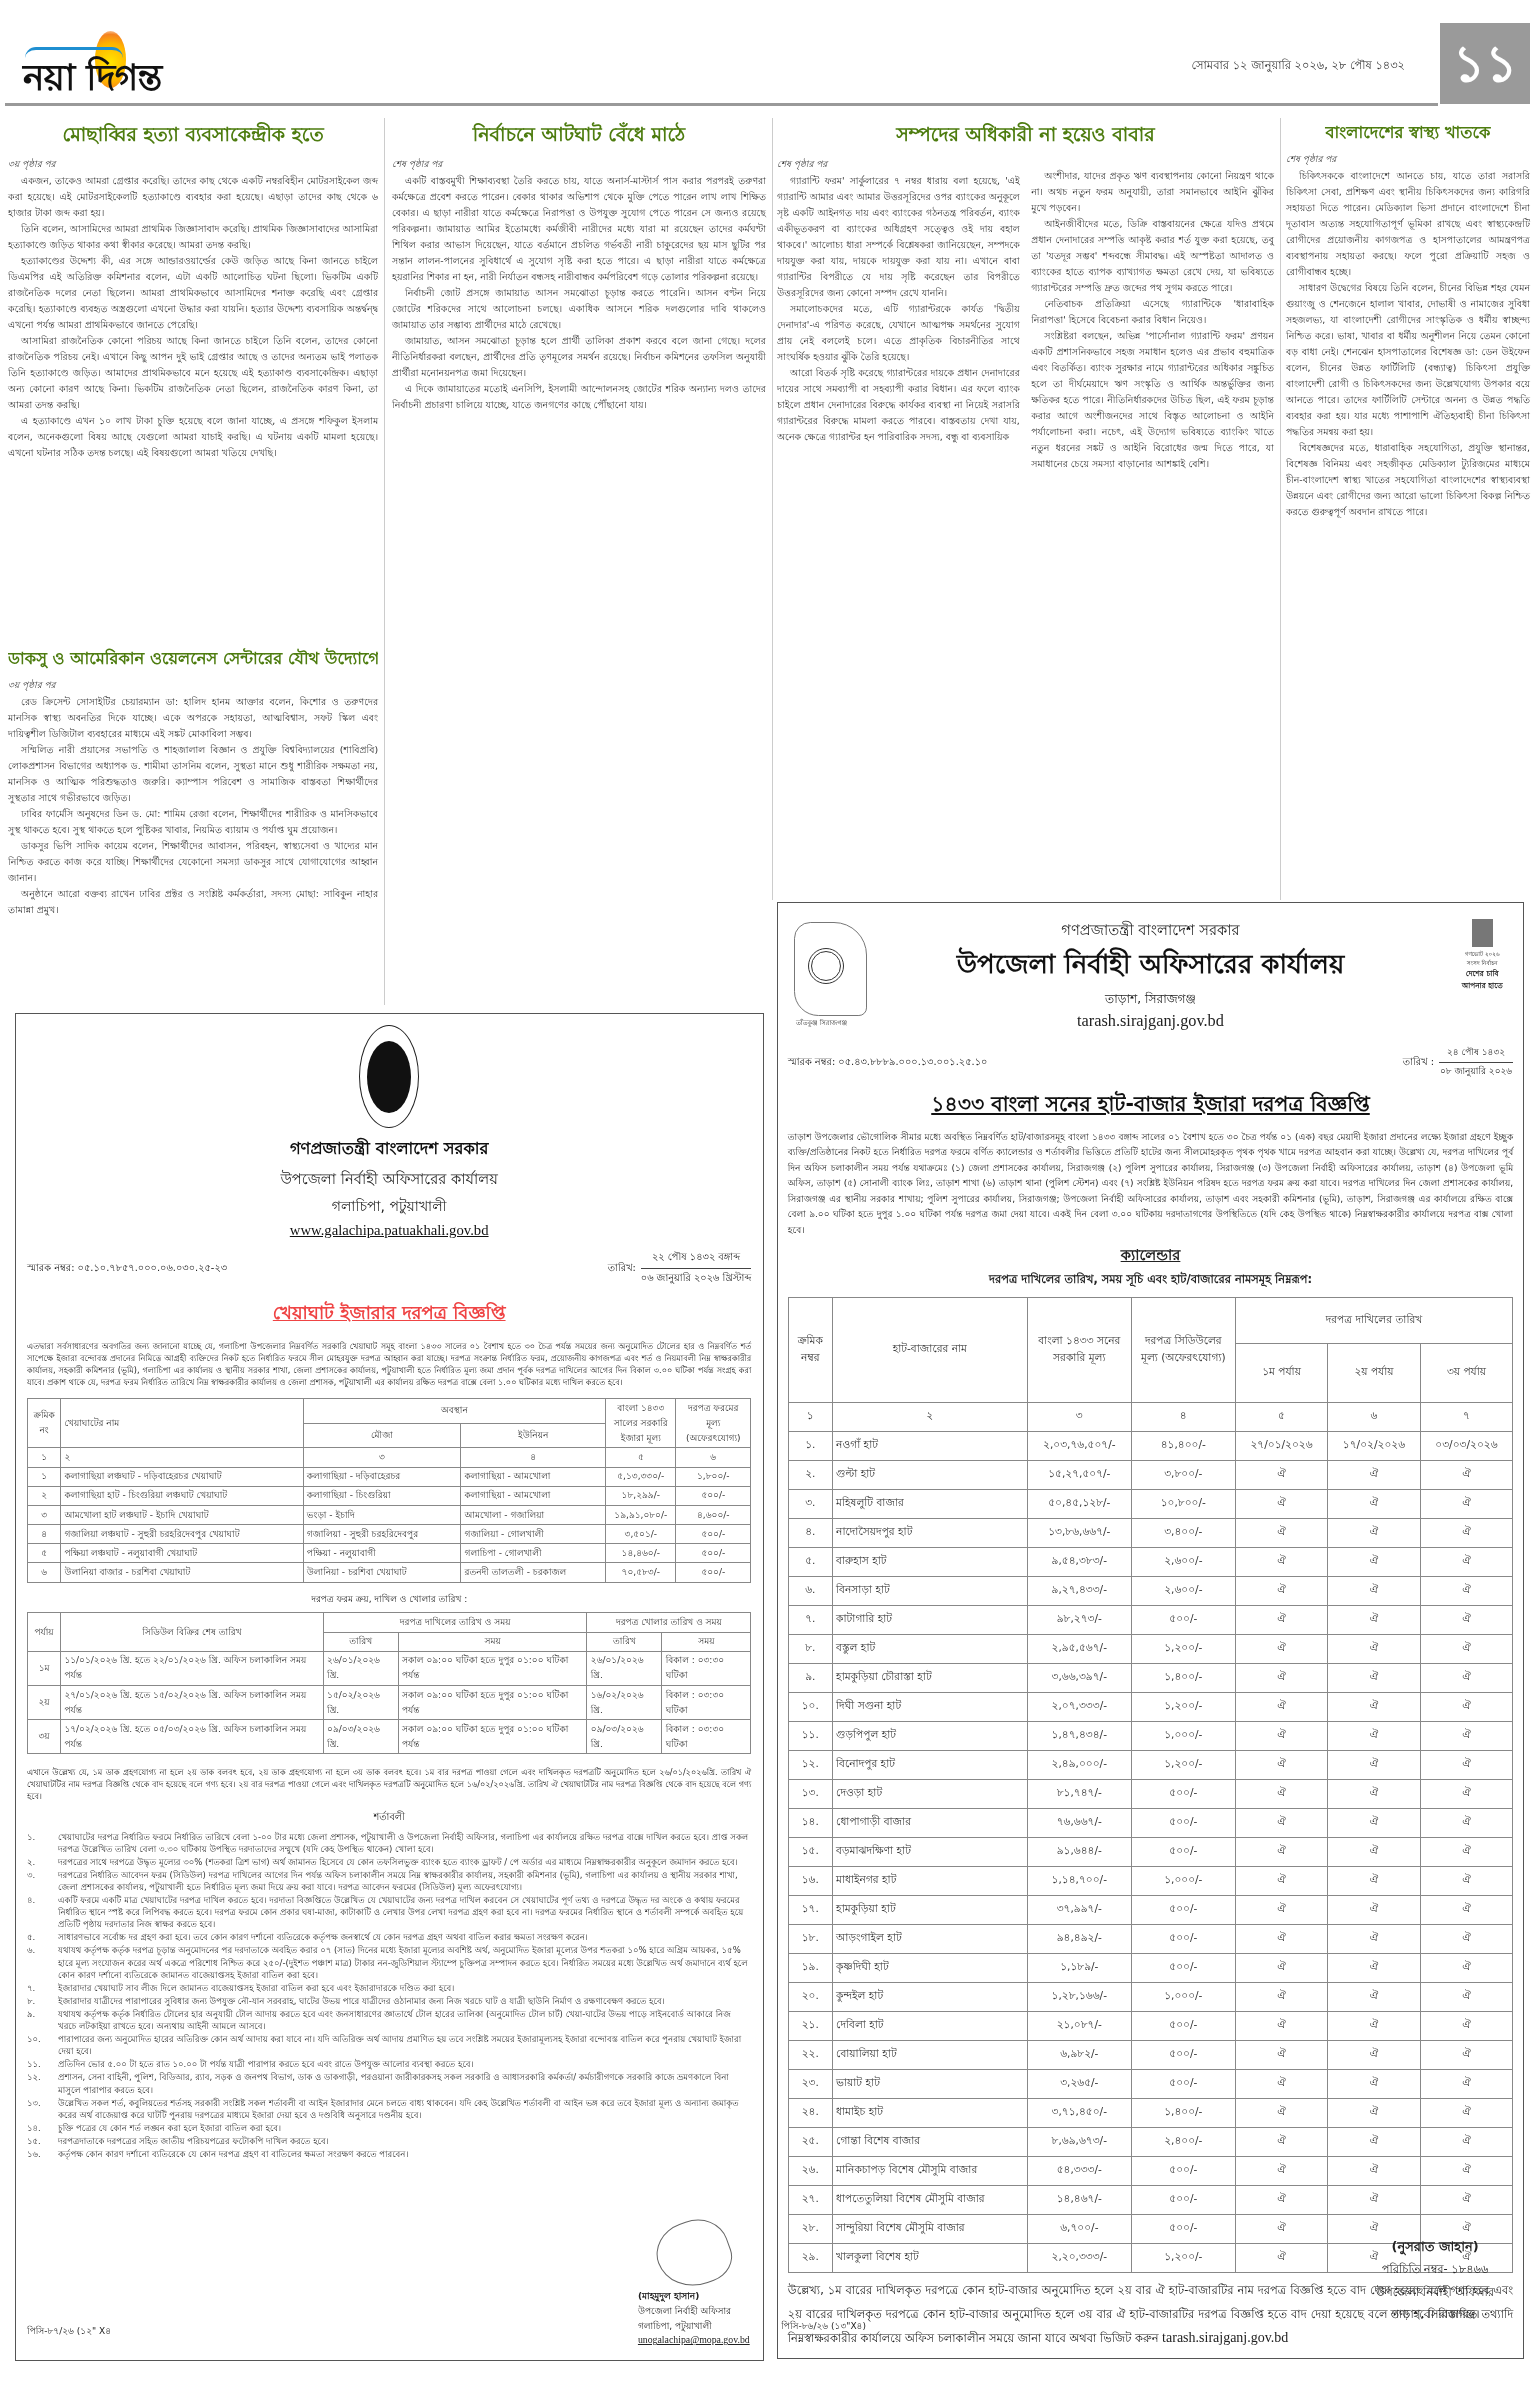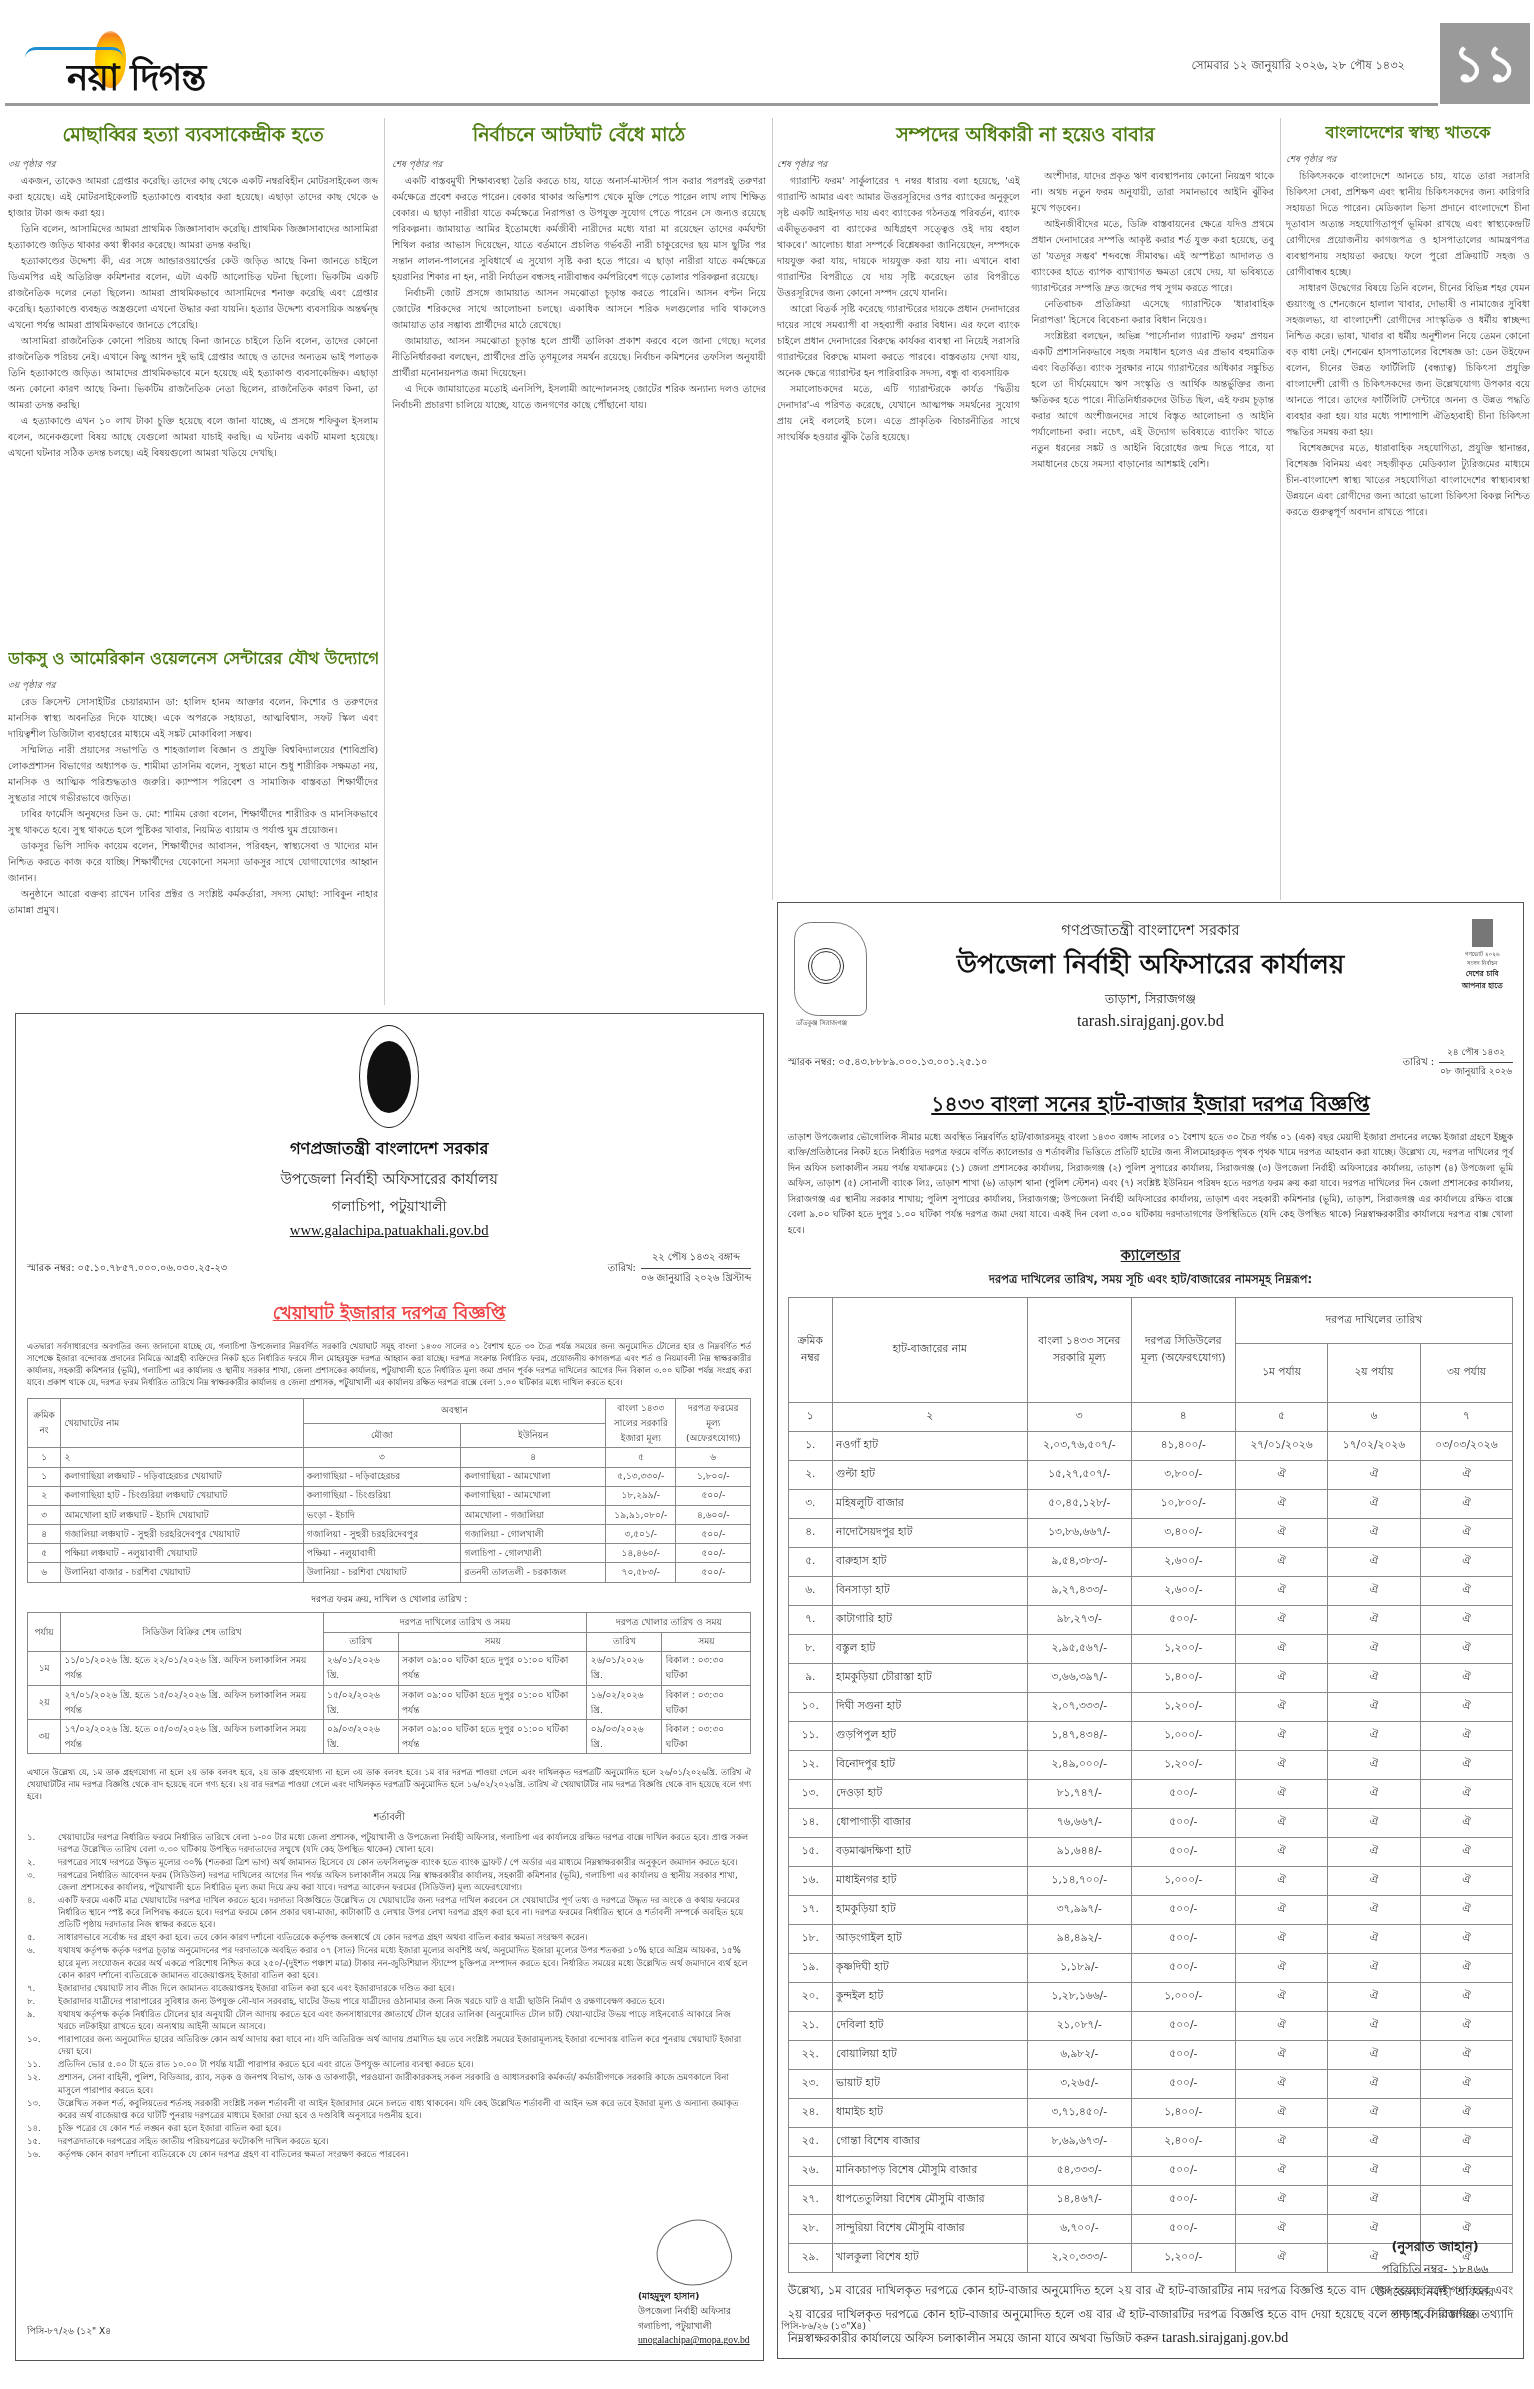--- a/index.html
+++ b/index.html
@@ -2,21 +2,21 @@
 <html style="font-size:13px"><head>
 <meta charset="utf-8">
 <style>
   * { box-sizing: border-box; margin: 0; padding: 0; }
   body { width: 1535px; height: 2389px; background: #fff; color: #222; font-family: "DejaVu Sans", sans-serif; position: relative; overflow: hidden; }
   .abs { position: absolute; }
   .masthead { left: 0; top: 0; width: 1535px; height: 106px; }
   .logo { left: 23px; top: 29px; width: 195px; height: 65px; }
   .logo-sun { position: absolute; left: 72px; top: 1.6px; width: 31px; height: 57px; border-radius: 50%; background: radial-gradient(circle at 50% 55%, #ffe600 0%, #ffb300 55%, #f58220 80%, rgba(255,255,255,0) 100%); }
   .logo-wave { position: absolute; left: 1.6px; top: 18px; width: 98px; height: 11.4px; border-top: 3.3px solid #1f8fd1; border-radius: 49px 49px 0 0; }
-  .logo-text { position: absolute; left: 0; top: 21px; font-family: "DejaVu Serif", serif; font-size: 36px; font-weight: bold; color: #111; letter-spacing: -0.8px; margin-left: 44px; }
+  .logo-text { position: absolute; left: 0; top: 21px; font-family: "DejaVu Serif", serif; font-size: 36px; font-weight: bold; color: #111; letter-spacing: -0.8px; }
   .date-line { right: 130px; top: 57px; font-size: 11.4px; color: #333; }
   .page-num { right: 4.9px; top: 23px; width: 90px; height: 81px; background: #9a9a9a; color: #fff; font-size: 50px; font-weight: bold; text-align: center; line-height: 81px; font-family: "DejaVu Serif", serif; }
   .rule { left: 4.9px; top: 103px; width: 1433px; height: 3.3px; background: #999; }
 
   .headline { font-family: "DejaVu Serif", serif; font-weight: bold; color: #4d7c0f; text-align: center; white-space: nowrap; overflow: hidden; }
   .sub { font-size: 9px; font-style: italic; color: #333; margin: 4.9px 0 1.6px; }
   .body-text { font-size: 9.4px; line-height: 16px; color: #333; text-align: justify; }
   .body-text p { text-indent: 13px; }
   .col-rule { width: 0.8px; background: #ccc; }
 
@@ -86,22 +86,22 @@
 
 <div class="abs col-rule" style="left:772px;top:118px;height:782px;"></div>
 
 <div class="abs" style="left:777px;top:120px;width:497px;">
   <div class="headline" style="font-size:19px;">সম্পদের অধিকারী না হয়েও বাবার</div>
   <div style="display:flex;gap:11.4px;">
     <div style="width:243px;">
       <div class="sub">শেষ পৃষ্ঠার পর</div>
       <div class="body-text">
         <p>গ্যারান্টি ফরম' সার্কুলারের ৭ নম্বর ধারায় বলা হয়েছে, 'এই গ্যারান্টি আমার এবং আমার উত্তরসূরিদের ওপর ব্যাংকের অনুকূলে সৃষ্ট একটি আইনগত দায় এবং ব্যাংকের গঠনতন্ত্র পরিবর্তন, ব্যাংক একীভূতকরণ বা ব্যাংকের অধিগ্রহণ সত্ত্বেও ওই দায় বহাল থাকবে।' আলোচ্য ধারা সম্পর্কে বিশ্লেষকরা জানিয়েছেন, সম্পদকে দায়যুক্ত করা যায়, দায়কে দায়যুক্ত করা যায় না। এখানে বাবা গ্যারান্টির বিপরীতে যে দায় সৃষ্টি করেছেন তার বিপরীতে উত্তরসূরিদের জন্য কোনো সম্পদ রেখে যাননি।</p>
+        <p>সমালোচকদের মতে, এটি গ্যারান্টরকে কার্যত 'দ্বিতীয় দেনাদার'-এ পরিণত করেছে, যেখানে আত্মপক্ষ সমর্থনের সুযোগ প্রায় নেই বললেই চলে। এতে প্রাকৃতিক বিচারনীতির সাথে সাংঘর্ষিক হওয়ার ঝুঁকি তৈরি হয়েছে।</p>
         <p>আরো বিতর্ক সৃষ্টি করেছে গ্যারান্টরের দায়কে প্রধান দেনাদারের দায়ের সাথে সমব্যাপী বা সহব্যাপী করার বিধান। এর ফলে ব্যাংক চাইলে প্রধান দেনাদারের বিরুদ্ধে কার্যকর ব্যবস্থা না নিয়েই সরাসরি গ্যারান্টরের বিরুদ্ধে মামলা করতে পারবে। বাস্তবতায় দেখা যায়, অনেক ক্ষেত্রে গ্যারান্টর হন পারিবারিক সদস্য, বন্ধু বা ব্যবসায়িক</p>
-        <p>সমালোচকদের মতে, এটি গ্যারান্টরকে কার্যত 'দ্বিতীয় দেনাদার'-এ পরিণত করেছে, যেখানে আত্মপক্ষ সমর্থনের সুযোগ প্রায় নেই বললেই চলে। এতে প্রাকৃতিক বিচারনীতির সাথে সাংঘর্ষিক হওয়ার ঝুঁকি তৈরি হয়েছে।</p>
       </div>
     </div>
     <div style="width:243px;padding-top:16.3px;">
       <div class="body-text">
         <p>অংশীদার, যাদের প্রকৃত ঋণ ব্যবস্থাপনায় কোনো নিয়ন্ত্রণ থাকে না। অথচ নতুন ফরম অনুযায়ী, তারা সমানভাবে আইনি ঝুঁকির মুখে পড়বেন।</p>
         <p>আইনজীবীদের মতে, ডিক্রি বাস্তবায়নের ক্ষেত্রে যদিও প্রথমে প্রধান দেনাদারের সম্পত্তি আকৃষ্ট করার শর্ত যুক্ত করা হয়েছে, তবু তা 'যতদূর সম্ভব' শব্দবন্ধে সীমাবদ্ধ। এই অস্পষ্টতা আদালত ও ব্যাংকের হাতে ব্যাপক ব্যাখ্যাগত ক্ষমতা রেখে দেয়, যা ভবিষ্যতে গ্যারান্টরের সম্পত্তি দ্রুত জব্দের পথ সুগম করতে পারে।</p>
         <p>নেতিবাচক প্রতিক্রিয়া এসেছে গ্যারান্টিকে 'ধারাবাহিক নিরাপত্তা' হিসেবে বিবেচনা করার বিধান নিয়েও।</p>
         <p>সংশ্লিষ্টরা বলছেন, অভিন্ন 'পার্সোনাল গ্যারান্টি ফরম' প্রণয়ন একটি প্রশাসনিকভাবে সহজ সমাধান হলেও এর প্রভাব বহুমাত্রিক এবং বিতর্কিত। ব্যাংক সুরক্ষার নামে গ্যারান্টরের অধিকার সঙ্কুচিত হলে তা দীর্ঘমেয়াদে ঋণ সংস্কৃতি ও আর্থিক অন্তর্ভুক্তির জন্য ক্ষতিকর হতে পারে। নীতিনির্ধারকদের উচিত ছিল, এই ফরম চূড়ান্ত করার আগে অংশীজনদের সাথে বিস্তৃত আলোচনা ও আইনি পর্যালোচনা করা। নচেৎ, এই উদ্যোগ ভবিষ্যতে ব্যাংকিং খাতে নতুন ধরনের সঙ্কট ও আইনি বিরোধের জন্ম দিতে পারে, যা সমাধানের চেয়ে সমস্যা বাড়ানোর আশঙ্কাই বেশি।</p>
       </div>
     </div>

